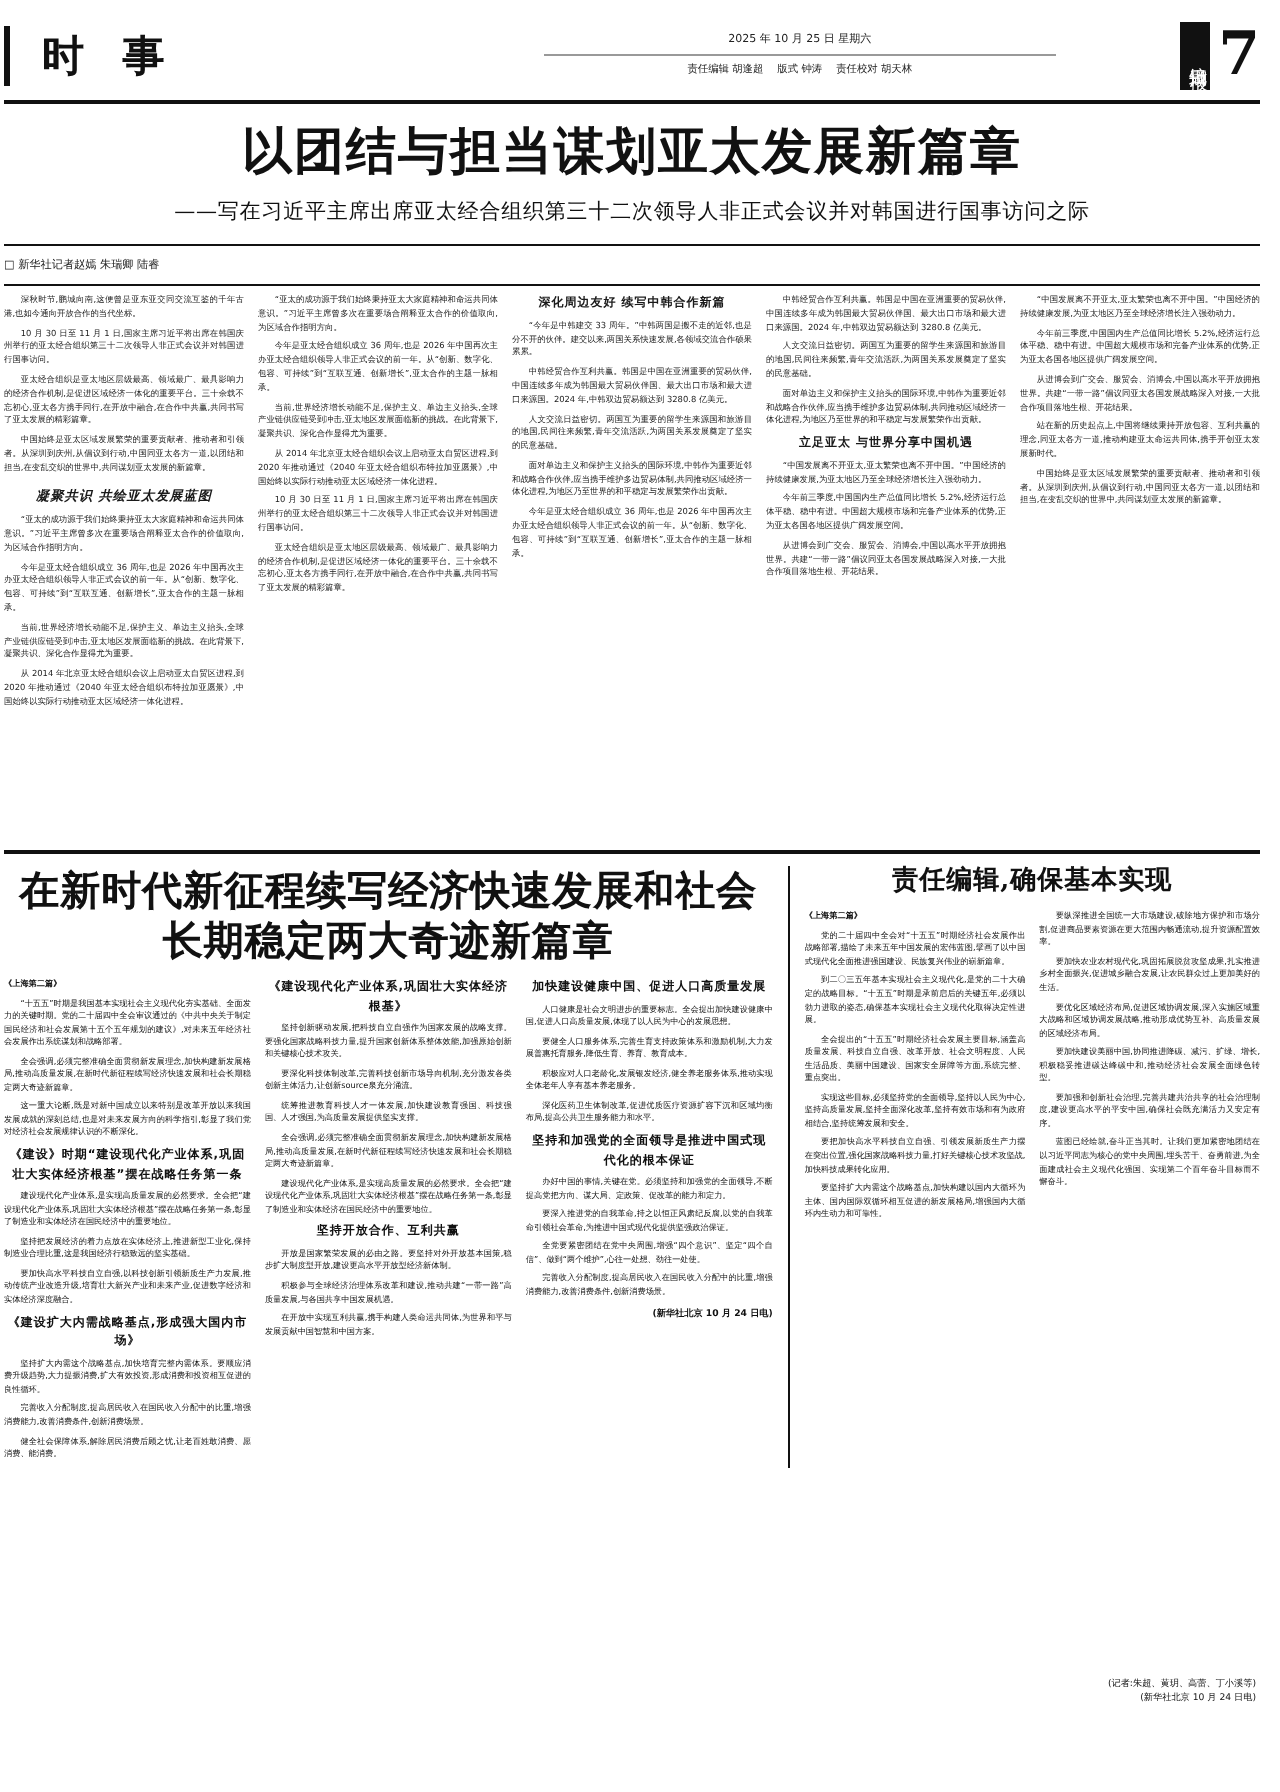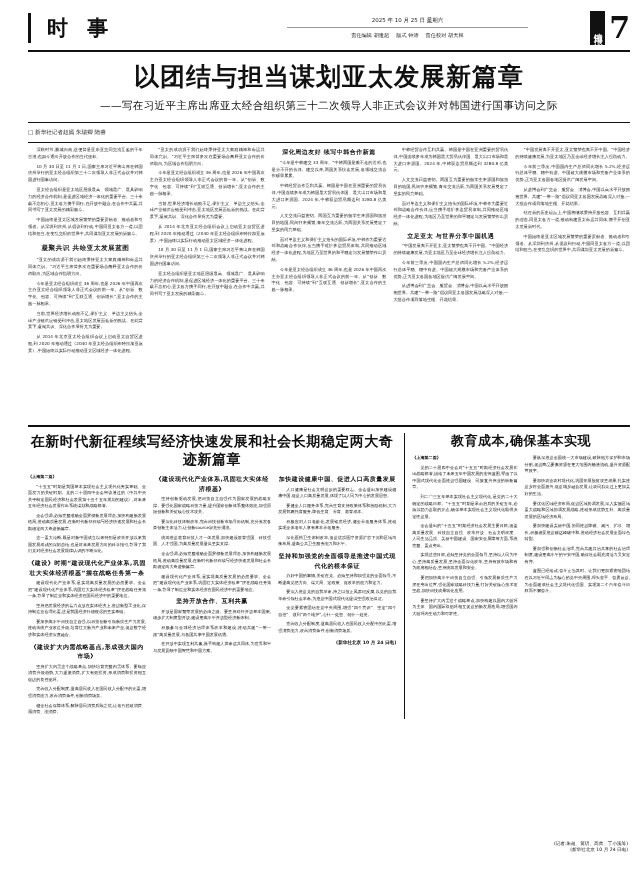--- a/index.html
+++ b/index.html
@@ -8,21 +8,21 @@
     background: #ffffff;
   }
   body {
     width: 640px; height: 896px;
     font-family: "DejaVu Sans", "Liberation Sans", sans-serif;
     color: #111;
     overflow: hidden;
   }
   .page {
     width: 640px; height: 856px;
-    padding: 8px 10px 6px 28px;
+    padding: 8px 10px 6px 2px;
     position: relative;
   }
   
   .masthead {
     display: flex;
     align-items: stretch;
     border-bottom: 2px solid #111;
     padding-bottom: 3px;
     height: 44px;
   }
@@ -140,20 +140,21 @@
   .subtitle {
     font-family: "DejaVu Serif","Liberation Serif",serif;
     font-weight: bold;
     font-size: 7.6px;
     text-align: center;
     margin: 5px 0 4px 0;
     letter-spacing: 0.5px;
   }
   .subtitle.small {
     font-size: 6.6px;
+    font-style: italic;
   }
   .colhead {
     font-weight: bold;
     font-size: 6px;
     text-align: center;
     margin: 0 0 3px 0;
     letter-spacing: .5px;
   }
   
   .top-article {
@@ -167,21 +168,21 @@
     border-top: 2px solid #111;
     padding-top: 6px;
     display: flex;
     gap: 8px;
   }
   .feat-left { width: 62%; }
   .feat-right { width: 38%; border-left: 1px solid #111; padding-left: 7px; }
   .feat-title {
     font-family: "DejaVu Serif","Liberation Serif",serif;
     font-weight: bold;
-    font-size: 14px;
+    font-size: 20px;
     text-align: center;
     letter-spacing: .5px;
     line-height: 1.25;
     margin-bottom: 6px;
   }
   .feat-title.two {
     font-size: 13px;
   }
   .feat-title .l2 { display: block; }
   .feat-cols { display: flex; gap: 7px; }
@@ -340,21 +341,21 @@
           <p>全党要紧密团结在党中央周围,增强“四个意识”、坚定“四个自信”、做到“两个维护”,心往一处想、劲往一处使。</p>
           <p>完善收入分配制度,提高居民收入在国民收入分配中的比重,增强消费能力,改善消费条件,创新消费场景。</p>
           <div class="end-note">(新华社北京 10 月 24 日电)</div>
         </div>
 
       </div>
     </div>
 
     <div class="feat-right">
       <div class="feat-title two">
-        <span class="l1">教育成本,确保基本实现</span>
+        <span class="l1">责任编辑,确保基本实现</span>
       </div>
       <div class="feat-cols">
         <div class="feat-col">
           <p class="leadin noindent">《上海第二篇》</p>
           <p>党的二十届四中全会对“十五五”时期经济社会发展作出战略部署,描绘了未来五年中国发展的宏伟蓝图,擘画了以中国式现代化全面推进强国建设、民族复兴伟业的崭新篇章。</p>
           <p>到二〇三五年基本实现社会主义现代化,是党的二十大确定的战略目标。“十五五”时期是承前启后的关键五年,必须以勃力进取的姿态,确保基本实现社会主义现代化取得决定性进展。</p>
           <p>全会提出的“十五五”时期经济社会发展主要目标,涵盖高质量发展、科技自立自强、改革开放、社会文明程度、人民生活品质、美丽中国建设、国家安全屏障等方面,系统完整、重点突出。</p>
           <p>实现这些目标,必须坚持党的全面领导,坚持以人民为中心,坚持高质量发展,坚持全面深化改革,坚持有效市场和有为政府相结合,坚持统筹发展和安全。</p>
           <p>要把加快高水平科技自立自强、引领发展新质生产力摆在突出位置,强化国家战略科技力量,打好关键核心技术攻坚战,加快科技成果转化应用。</p>
           <p>要坚持扩大内需这个战略基点,加快构建以国内大循环为主体、国内国际双循环相互促进的新发展格局,增强国内大循环内生动力和可靠性。</p>

